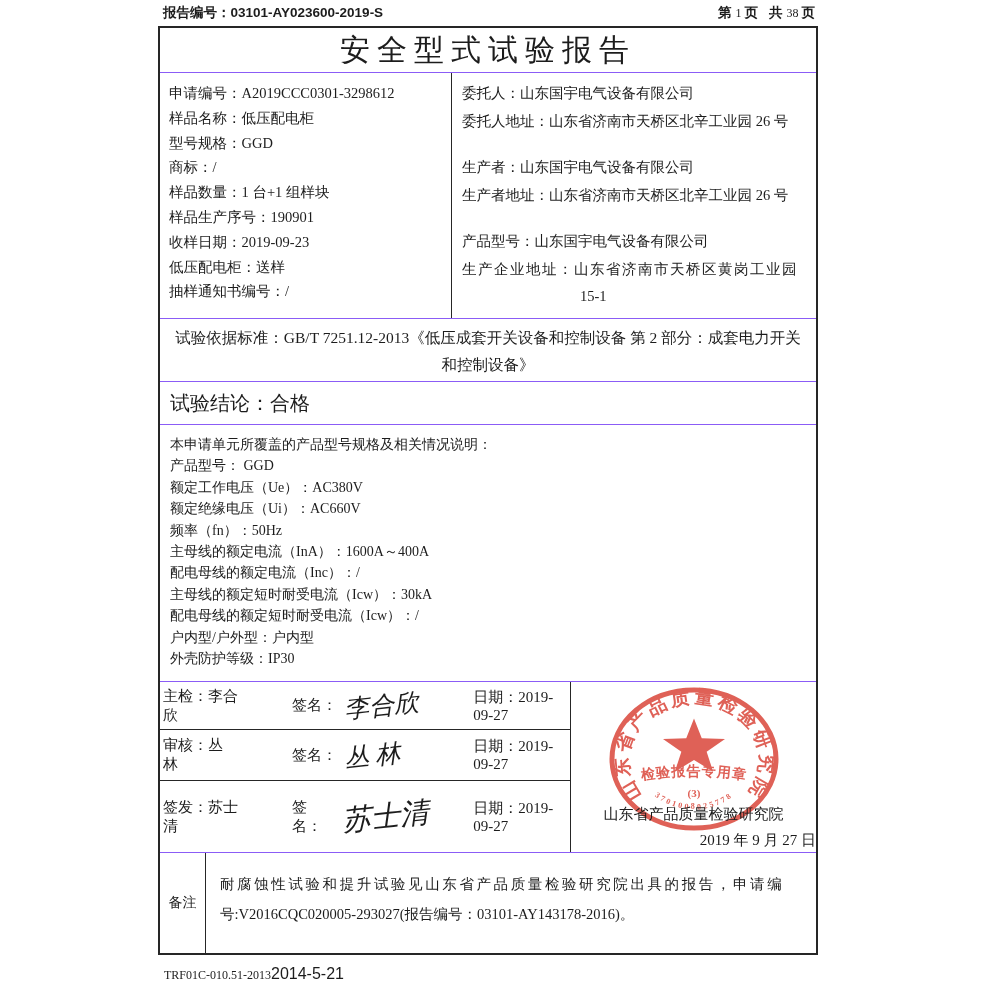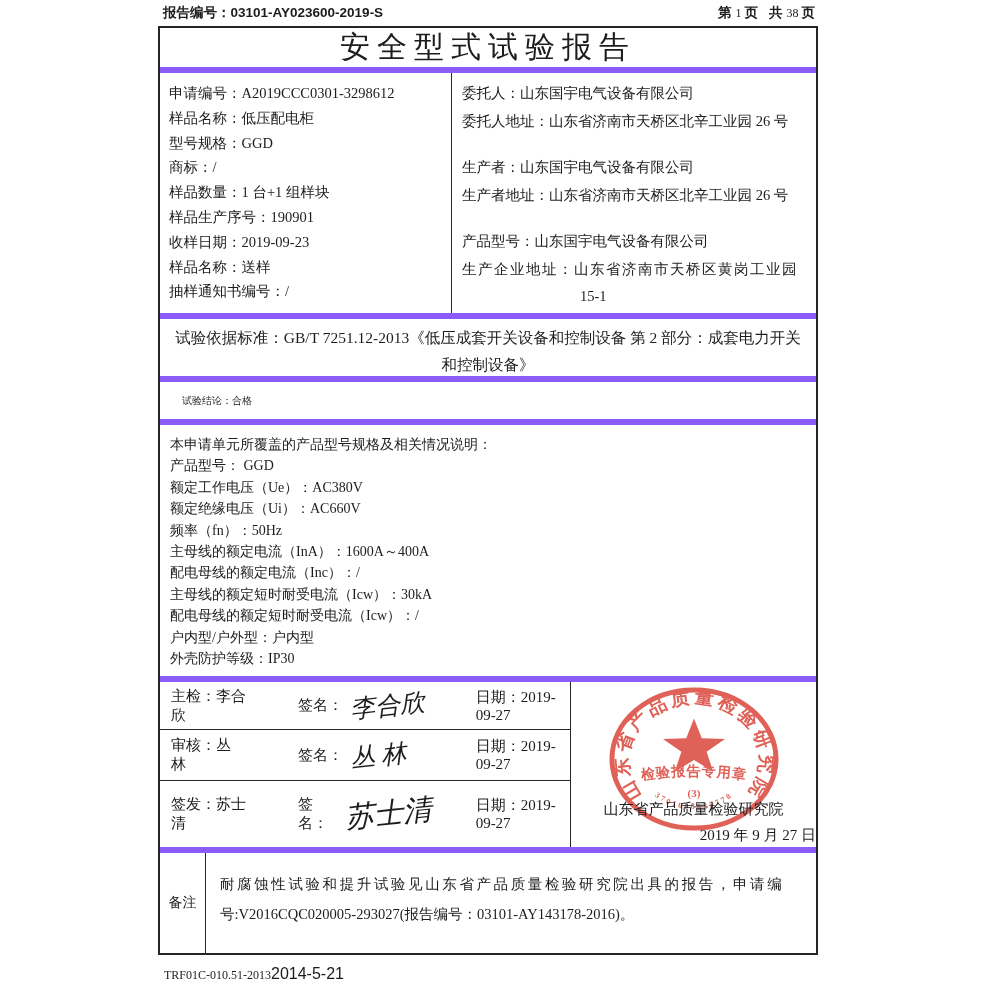--- a/index.html
+++ b/index.html
@@ -9,41 +9,41 @@
 
   .hdr { display:flex; justify-content:space-between; align-items:baseline;
          font-family:"Liberation Sans","DejaVu Sans",sans-serif; font-weight:bold;
          font-size:13.5px; padding:1px 2px 4px 5px; }
   .pg { font-size:13.5px; letter-spacing:1px; }
   .pg .num { font-family:"Liberation Serif","DejaVu Serif",serif; font-weight:normal;
              font-size:12px; padding:0 3px; letter-spacing:0; }
   .pg .gap { display:inline-block; width:10px; }
 
   .tbl { border:2px solid #262626; width:100%; }
-  .row { border-bottom:6px solid #8b5cf6; }
+  .row { border-bottom:1px solid #8b5cf6; }
   .row:last-child { border-bottom:none; }
 
   .title-row { height:45px; display:flex; align-items:center; justify-content:center;
                font-size:30px; letter-spacing:7px; font-weight:500; }
 
   .info-row { display:flex; height:246px; }
   .info-left { width:292px; border-right:1px solid #262626; padding:8px 6px 0 9px;
                font-size:14.5px; line-height:24.8px; }
   .info-right { flex:1; padding:7px 6px 0 10px; font-size:14.5px; line-height:27.5px; }
   .grp { margin-bottom:19px; }
   .spread { letter-spacing:1.5px; }
   .addr2 { margin-left:118px; }
 
   .std-row { height:63px; padding:5px 10px 0 10px; font-size:15.5px; line-height:27px;text-align:center; }
-  .ccl-row { height:43px; display:flex; align-items:center; padding-left:22px; font-size:10px; }
+  .ccl-row { height:43px; display:flex; align-items:center; padding-left:10px; font-size:20px; }
   .spec-row { height:257px; padding:9px 10px 0 10px; font-size:14px; line-height:21.4px; }
 
   .sig-area { display:flex; height:171px; }
   .sig-left { width:411px; border-right:1px solid #262626; display:flex; flex-direction:column; }
-  .sig-row { display:flex; align-items:center; padding-left:11px; font-size:15px;
+  .sig-row { display:flex; align-items:center; padding-left:3px; font-size:15px;
              border-bottom:1px solid #262626; flex:0 0 auto;gap:44px; }
   .sr1 { height:48px; } .sr2 { height:51px; }
   .sr3 { flex:1; border-bottom:none; }
   .sig-role { width:101px; }
   .sig-sign { width:163px; display:flex; align-items:center; }
   .hw { display:inline-block; font-style:italic; font-size:25px; transform:rotate(-6deg);
         margin-left:7px; white-space:nowrap; font-weight:500; }
   .sr3 .hw { font-size:29px; }
   .sig-right { flex:1; position:relative; }
   .seal { position:absolute; left:50%; top:2px; transform:translateX(-50%);
@@ -78,21 +78,21 @@
 
     <div class="row info-row">
       <div class="info-left">
         <div>申请编号：A2019CCC0301-3298612</div>
         <div>样品名称：低压配电柜</div>
         <div>型号规格：GGD</div>
         <div>商标：/</div>
         <div>样品数量：1 台+1 组样块</div>
         <div>样品生产序号：190901</div>
         <div>收样日期：2019-09-23</div>
-        <div>样品名称：送样</div>
+        <div>低压配电柜：送样</div>
         <div>抽样通知书编号：/</div>
       </div>
       <div class="info-right">
         <div class="grp">
           <div>委托人：山东国宇电气设备有限公司</div>
           <div>委托人地址：山东省济南市天桥区北辛工业园 26 号</div>
         </div>
         <div class="grp">
           <div>生产者：山东国宇电气设备有限公司</div>
           <div>生产者地址：山东省济南市天桥区北辛工业园 26 号</div>

